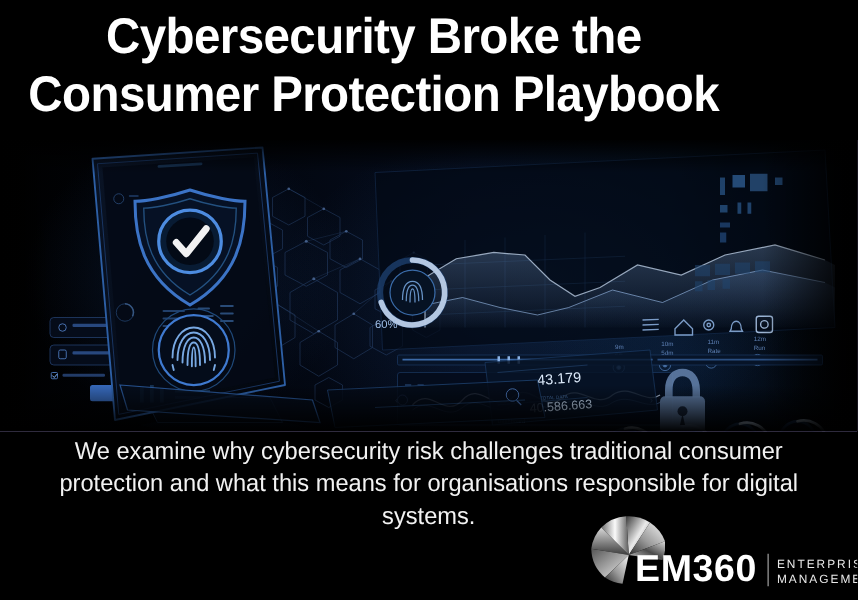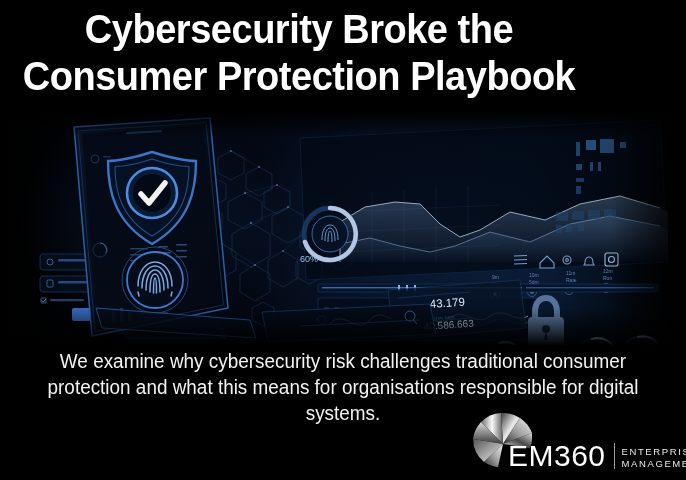--- a/index.html
+++ b/index.html
@@ -92,21 +92,21 @@
     position: absolute;
     left: 38px;
     bottom: 6px;
     display: flex;
     align-items: flex-end;
   }
   .logo-em360 {
     color: #ffffff;
     font-family: "Liberation Sans", sans-serif;
     font-size: 30px;
-    font-weight: normal;
+    font-weight: bold;
     letter-spacing: 0.5px;
     line-height: 30px;
   }
   .logo-divider {
     width: 1px;
     height: 26px;
     background: #9a9a9a;
     margin: 0 7px 2px 8px;
   }
   .logo-sub {

